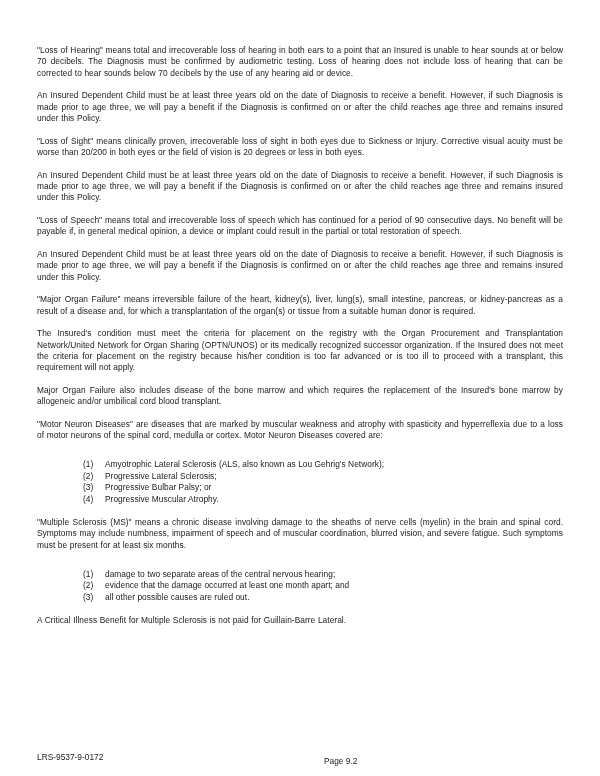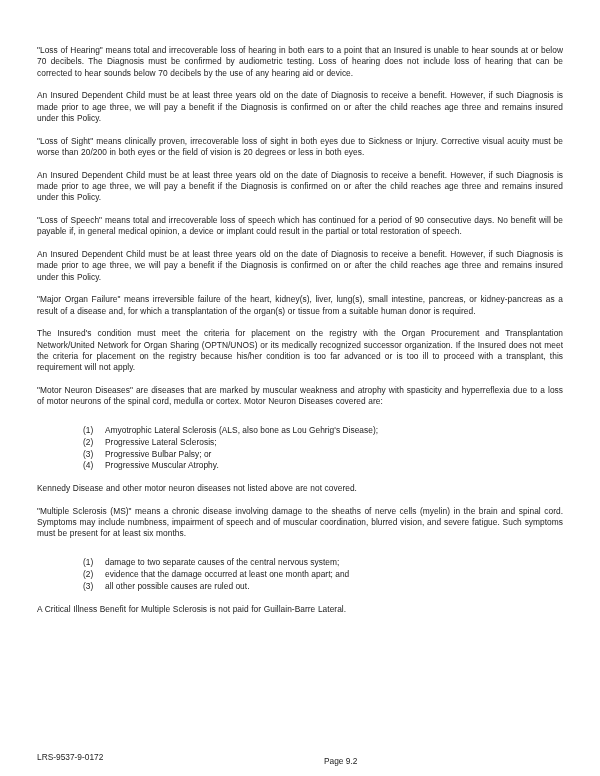--- a/index.html
+++ b/index.html
@@ -96,54 +96,54 @@
   <p class="body-text">An Insured Dependent Child must be at least three years old on the date of Diagnosis to receive a benefit.  However, if such Diagnosis is made prior to age three, we will pay a benefit if the Diagnosis is confirmed on or after the child reaches age three and remains insured under this Policy.</p>
 
   <p class="body-text">"Loss of Speech" means total and irrecoverable loss of speech which has continued for a period of 90 consecutive days.  No benefit will be payable if, in general medical opinion, a device or implant could result in the partial or total restoration of speech.</p>
 
   <p class="body-text">An Insured Dependent Child must be at least three years old on the date of Diagnosis to receive a benefit.  However, if such Diagnosis is made prior to age three, we will pay a benefit if the Diagnosis is confirmed on or after the child reaches age three and remains insured under this Policy.</p>
 
   <p class="body-text">"Major Organ Failure" means irreversible failure of the heart, kidney(s), liver, lung(s), small intestine, pancreas, or kidney-pancreas as a result of a disease and, for which a transplantation of the organ(s) or tissue from a suitable human donor is required.</p>
 
   <p class="body-text">The Insured's condition must meet the criteria for placement on the registry with the Organ Procurement and Transplantation Network/United Network for Organ Sharing (OPTN/UNOS) or its medically recognized successor organization.  If the Insured does not meet the criteria for placement on the registry because his/her condition is too far advanced or is too ill to proceed with a transplant, this requirement will not apply.</p>
 
+  <p class="body-text">Major Organ Failure also includes disease of the bone marrow and which requires the replacement of the Insured's bone marrow by allogeneic and/or umbilical cord blood transplant.</p>
 
   <p class="body-text tight">"Motor Neuron Diseases" are diseases that are marked by muscular weakness and atrophy with spasticity and hyperreflexia due to a loss of motor neurons of the spinal cord, medulla or cortex.  Motor Neuron Diseases covered are:</p>
 
   <div class="list-block">
     <ol class="num-list">
       <li>
         <span class="marker">(1)</span>
-        <span>Amyotrophic Lateral Sclerosis (ALS, also bone as Lou Gehrig's Disease);</span>
+        <span>Amyotrophic Lateral Sclerosis (ALS, also known as Lou Gehrig's Network);</span>
       </li>
       <li>
         <span class="marker">(2)</span>
         <span>Progressive Lateral Sclerosis;</span>
       </li>
       <li>
         <span class="marker">(3)</span>
         <span>Progressive Bulbar Palsy; or</span>
       </li>
       <li>
         <span class="marker">(4)</span>
         <span>Progressive Muscular Atrophy.</span>
       </li>
     </ol>
   </div>
 
-  <p class="body-text">Kennedy Disease and other motor neuron diseases not listed above are not covered.</p>
 
   <p class="body-text">"Multiple Sclerosis (MS)" means a chronic disease involving damage to the sheaths of nerve cells (myelin) in the brain and spinal cord.  Symptoms may include numbness, impairment of speech and of muscular coordination, blurred vision, and severe fatigue. Such symptoms must be present for at least six months.</p>
 
 
   <div class="list-block">
     <ol class="num-list">
       <li>
         <span class="marker">(1)</span>
-        <span>damage to two separate causes of the central nervous system;</span>
+        <span>damage to two separate areas of the central nervous hearing;</span>
       </li>
       <li>
         <span class="marker">(2)</span>
         <span>evidence that the damage occurred at least one month apart; and</span>
       </li>
       <li>
         <span class="marker">(3)</span>
         <span>all other possible causes are ruled out.</span>
       </li>
     </ol>

